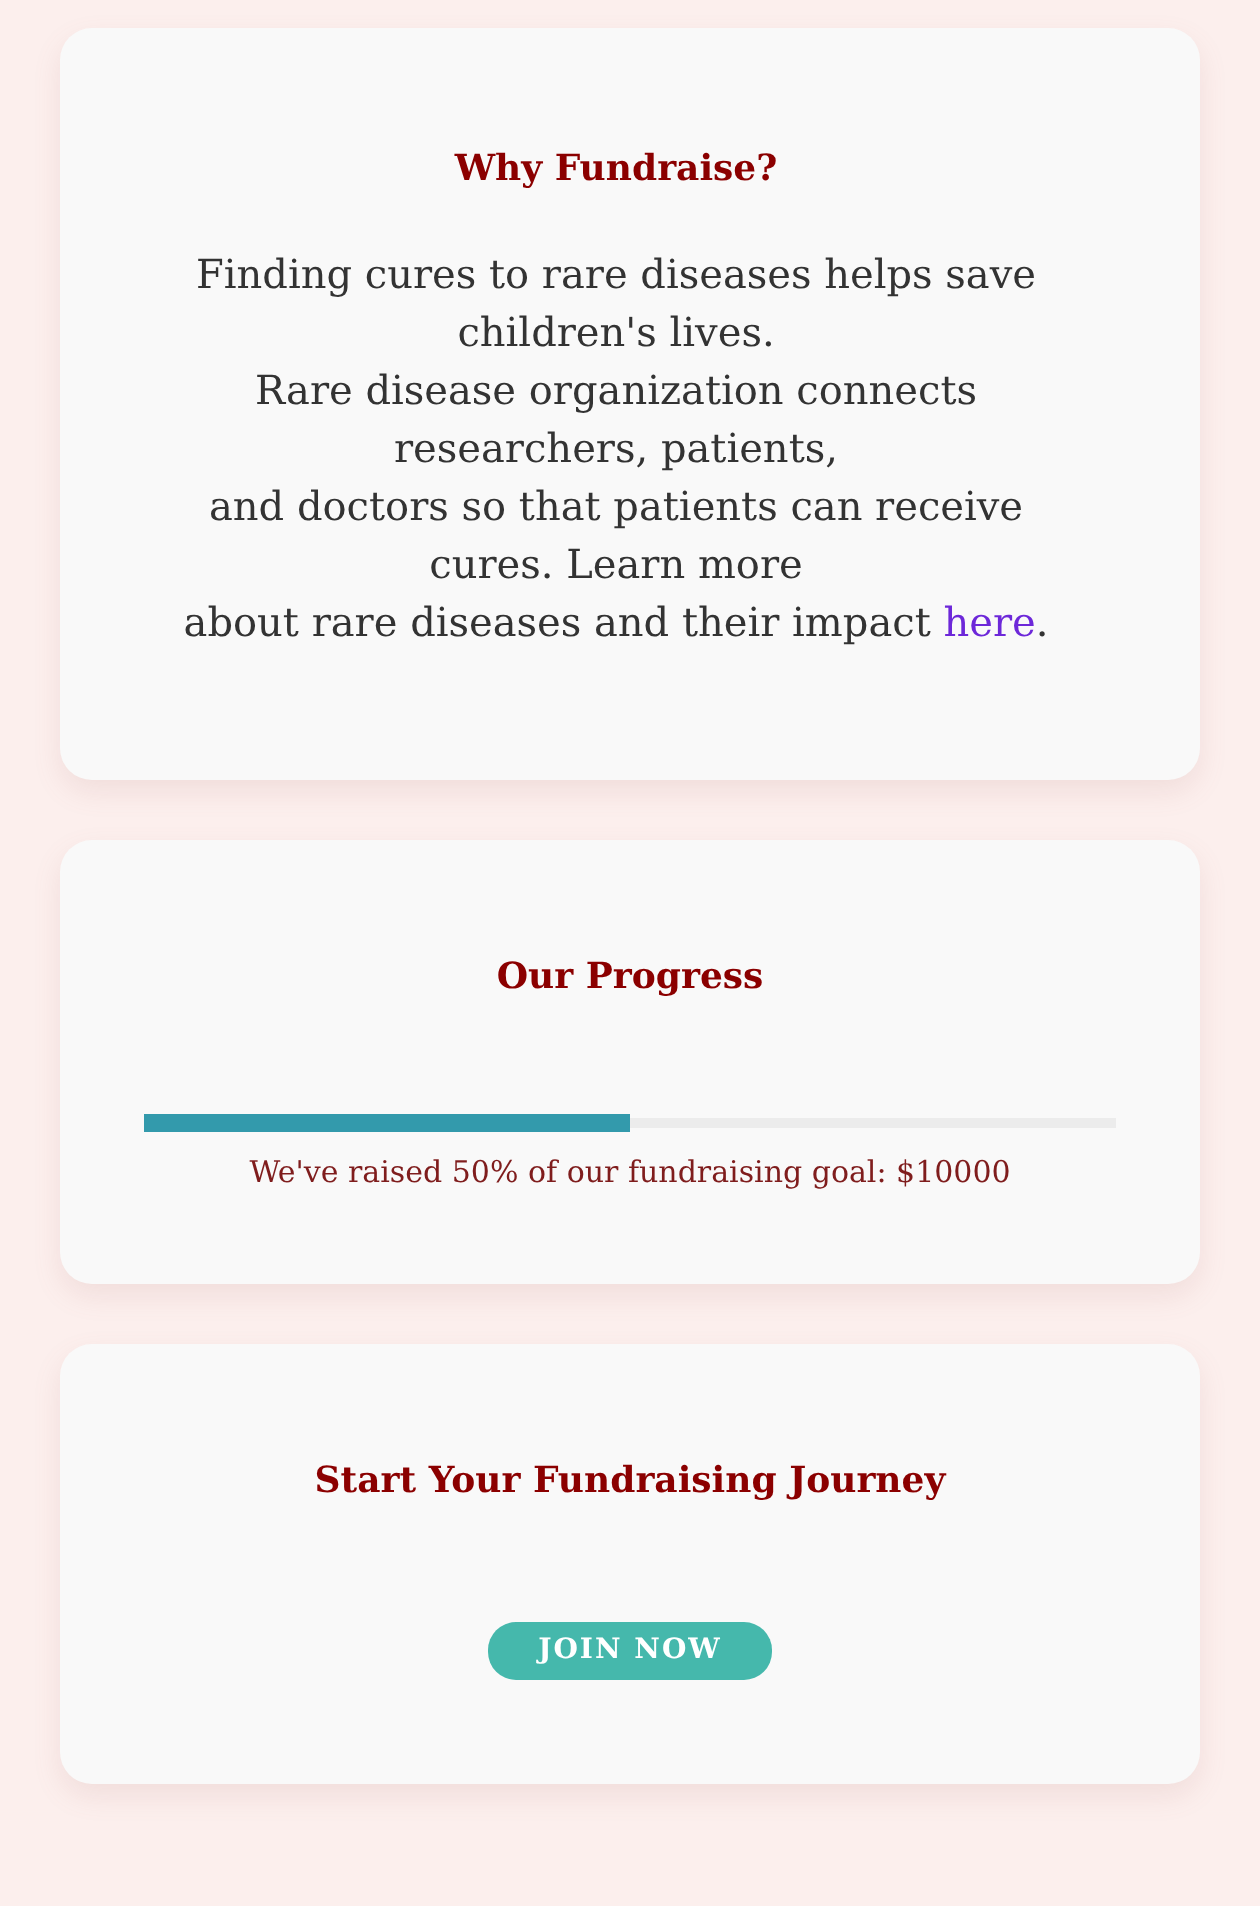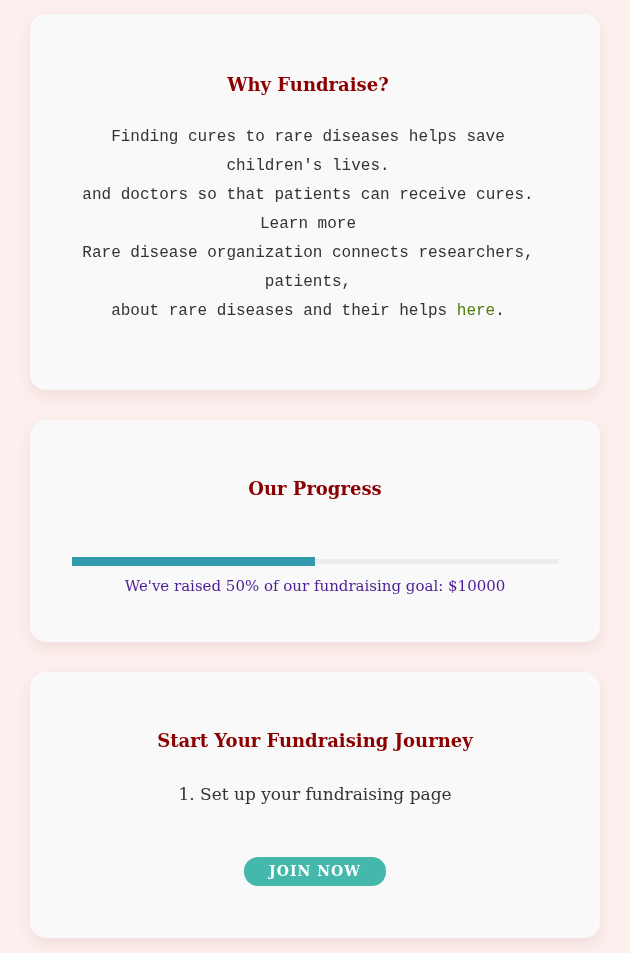--- a/index.html
+++ b/index.html
@@ -23,26 +23,25 @@
     color: #8B0000;
     font-size: 18px;
     font-weight: bold;
     line-height: 21px;
   }
   
   .card-why { padding: 60px 64px 64px 50px; }
   .card-why .card-heading { margin-bottom: 28px; }
   .why-text {
     color: #333333;
-    font-size: 16px;
+    font-size: 20px;
     line-height: 29px;
-    font-family: Liberation Mono, monospace;
   }
   .why-link {
-    color: #4d7c0f;
+    color: #6d28d9;
     text-decoration: none;
     cursor: pointer;
   }
   
   .card-progress { padding: 58px 42px 46px 42px; text-align: center; }
   .card-progress .card-heading { margin-bottom: 58px; }
   .progress-wrap {
     position: relative;
     height: 9px;
     width: 100%;
@@ -54,21 +53,21 @@
     background: #ECECEC;
   }
   .progress-fill {
     position: absolute;
     left: 0; top: 0; bottom: 0;
     width: 50%;
     background: #339AAC;
   }
   .progress-caption {
     margin-top: 10px;
-    color: #4c1d95;
+    color: #7f1d1d;
     font-size: 15px;
     line-height: 20px;
   }
   
   .card-journey { padding: 58px 45px 52px 45px; }
   .card-journey .card-heading { margin-bottom: 33px; text-align: center; }
   .journey-step {
     color: #333333;
     font-size: 17px;
     line-height: 20px;
@@ -90,34 +89,33 @@
     cursor: pointer;
   }
 </style>
 </head>
 <body>
 
 <section class="card card-why">
   <h2 class="card-heading">Why Fundraise?</h2>
   <div class="why-text">
     <div>Finding cures to rare diseases helps save children's lives.</div>
+    <div>Rare disease organization connects researchers, patients,</div>
     <div>and doctors so that patients can receive cures. Learn more</div>
-    <div>Rare disease organization connects researchers, patients,</div>
-    <div><span>about rare diseases and their helps </span><a href="#" class="why-link">here</a><span>.</span></div>
+    <div><span>about rare diseases and their impact </span><a href="#" class="why-link">here</a><span>.</span></div>
   </div>
 </section>
 
 <section class="card card-progress">
   <h2 class="card-heading">Our Progress</h2>
   <div class="progress-wrap">
     <div class="progress-track"></div>
     <div class="progress-fill" style="width: 50%;"></div>
   </div>
   <div class="progress-caption">We've raised 50% of our fundraising goal: $10000</div>
 </section>
 
 <section class="card card-journey">
   <h2 class="card-heading">Start Your Fundraising Journey</h2>
   <div>
-    <div class="journey-step">1. Set up your fundraising page</div>
   </div>
   <button class="join-button">JOIN NOW</button>
 </section>
 
 </body></html>

